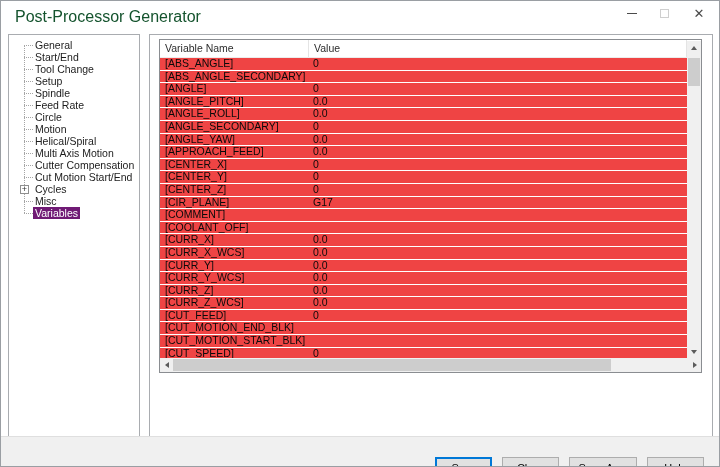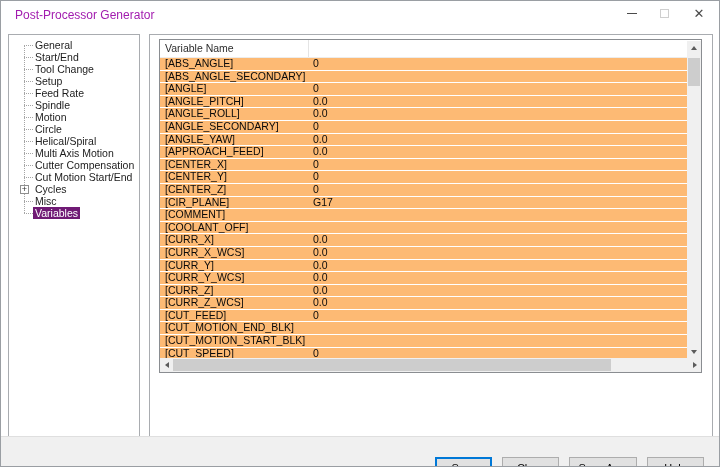--- a/index.html
+++ b/index.html
@@ -4,21 +4,21 @@
 <style>
   html,body{margin:0;padding:0;background:#fff;}
   *{box-sizing:border-box;}
   body{font-family:"Liberation Sans","DejaVu Sans",sans-serif;}
 
   .dialog{position:relative;width:720px;height:467px;background:#ffffff;
           border:1px solid #9a9ea3;overflow:hidden;}
 
   
   .titlebar{position:absolute;left:0;top:0;width:100%;height:30px;background:#ffffff;}
-  .title{position:absolute;left:14px;top:7px;font-size:12px;color:#a21caf;}
+  .title{position:absolute;left:14px;top:7px;font-size:16px;color:#14532d;}
   .cap-btn{position:absolute;top:0;width:30px;height:24px;display:flex;align-items:center;justify-content:center;}
   .cap-min{right:72px;}
   .cap-max{right:40px;}
   .cap-close{right:5px;font-size:13px;color:#4b4b4b;}
   .min-glyph{display:block;width:10px;height:0;border-top:1px solid #4b4b4b;}
   .max-glyph{display:block;width:9px;height:9px;border:1px solid #cfcfcf;background:#fff;}
 
   
   .tree-panel{position:absolute;left:7px;top:33px;width:132px;height:404px;
               background:#fff;border:1px solid #a9acb0;}
@@ -42,21 +42,21 @@
   
   .listview{position:absolute;left:9px;top:4px;width:543px;height:334px;
             border:1px solid #8a8d91;background:#fff;}
   .lv-header{position:absolute;left:0;top:0;right:14px;height:18px;background:#fff;
              border-bottom:1px solid #ececec;display:flex;}
   .lv-hcell{font-size:10.5px;color:#2c2c2c;line-height:17px;padding-left:5px;
             border-right:1px solid #e4e4e4;}
   .lv-hcell.c0{width:149px;flex:0 0 149px;}
   .lv-hcell.c1{flex:1;}
   .lv-body{position:absolute;left:0;top:18px;right:14px;bottom:14px;overflow:hidden;background:#fff;}
-  .lv-row{display:flex;height:11.6px;margin-bottom:1px;background:#fdba74;}
+  .lv-row{display:flex;height:11.6px;margin-bottom:1px;background:#ef4444;}
   .cell{font-size:10.5px;line-height:11.6px;color:#0a0a0a;white-space:nowrap;overflow:hidden;}
   .cell.name{width:149px;flex:0 0 149px;padding-left:5px;}
   .cell.value{flex:1;padding-left:4px;}
 
   
   .vscroll{position:absolute;top:1px;right:0;width:14px;bottom:14px;background:#f0f0f0;}
   .vthumb{position:absolute;left:1px;right:1px;top:17px;height:28px;background:#cdcdcd;}
   .sbtn{position:absolute;width:14px;height:13px;display:flex;align-items:center;justify-content:center;}
   .vs-up{top:0;left:0;}
   .vs-down{bottom:0;left:0;}
@@ -108,33 +108,33 @@
         <div class="tree-item">
           <span class="connector"></span>
           <span class="tree-label">Tool Change</span>
         </div>
         <div class="tree-item">
           <span class="connector"></span>
           <span class="tree-label">Setup</span>
         </div>
         <div class="tree-item">
           <span class="connector"></span>
+          <span class="tree-label">Spindle</span>
+        </div>
+        <div class="tree-item">
+          <span class="connector"></span>
           <span class="tree-label">Feed Rate</span>
         </div>
         <div class="tree-item">
           <span class="connector"></span>
-          <span class="tree-label">Spindle</span>
+          <span class="tree-label">Circle</span>
         </div>
         <div class="tree-item">
           <span class="connector"></span>
           <span class="tree-label">Motion</span>
-        </div>
-        <div class="tree-item">
-          <span class="connector"></span>
-          <span class="tree-label">Circle</span>
         </div>
         <div class="tree-item">
           <span class="connector"></span>
           <span class="tree-label">Helical/Spiral</span>
         </div>
         <div class="tree-item">
           <span class="connector"></span>
           <span class="tree-label">Multi Axis Motion</span>
         </div>
         <div class="tree-item">
@@ -157,20 +157,21 @@
           <span class="connector"></span>
           <span class="tree-label sel">Variables</span>
         </div>
       </div>
   </div>
 
   <div class="right-panel">
     <div class="listview">
       <div class="lv-header">
           <div class="lv-hcell c0">Variable Name</div>
+          <div class="lv-hcell c1">Value</div>
         </div>
       <div class="lv-body">
           <div class="lv-row">
             <span class="cell name">[ABS_ANGLE]</span>
             <span class="cell value">0</span>
           </div>
           <div class="lv-row">
             <span class="cell name">[ABS_ANGLE_SECONDARY]</span>
             <span class="cell value"></span>
           </div>

